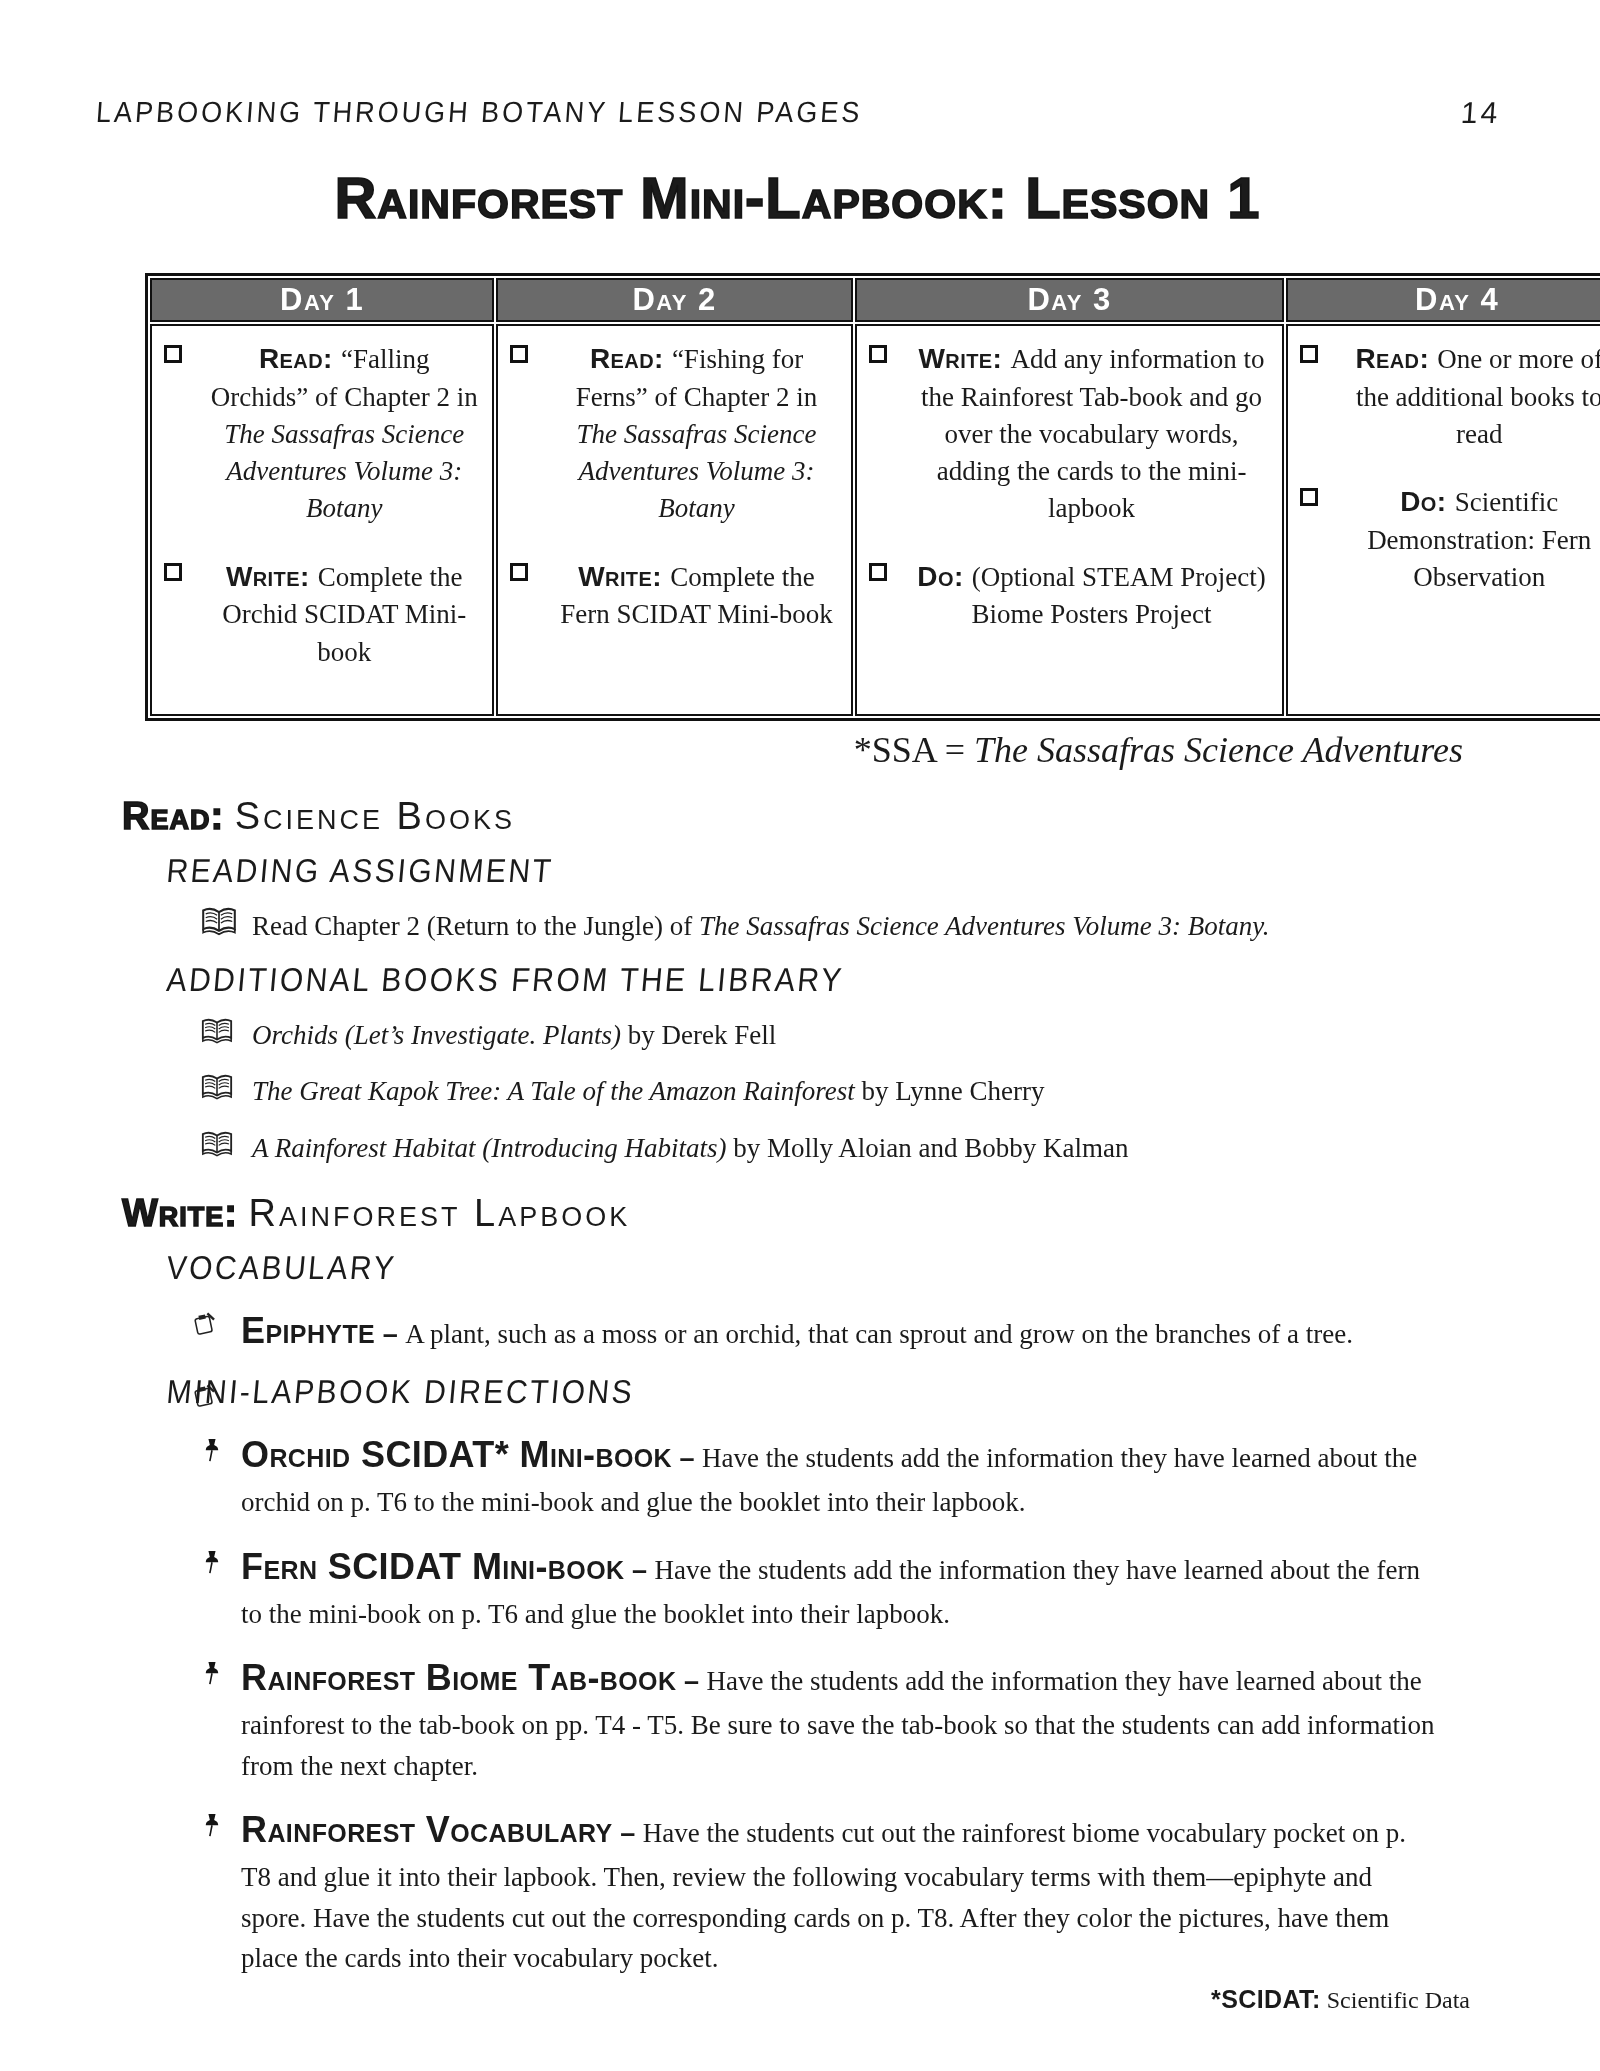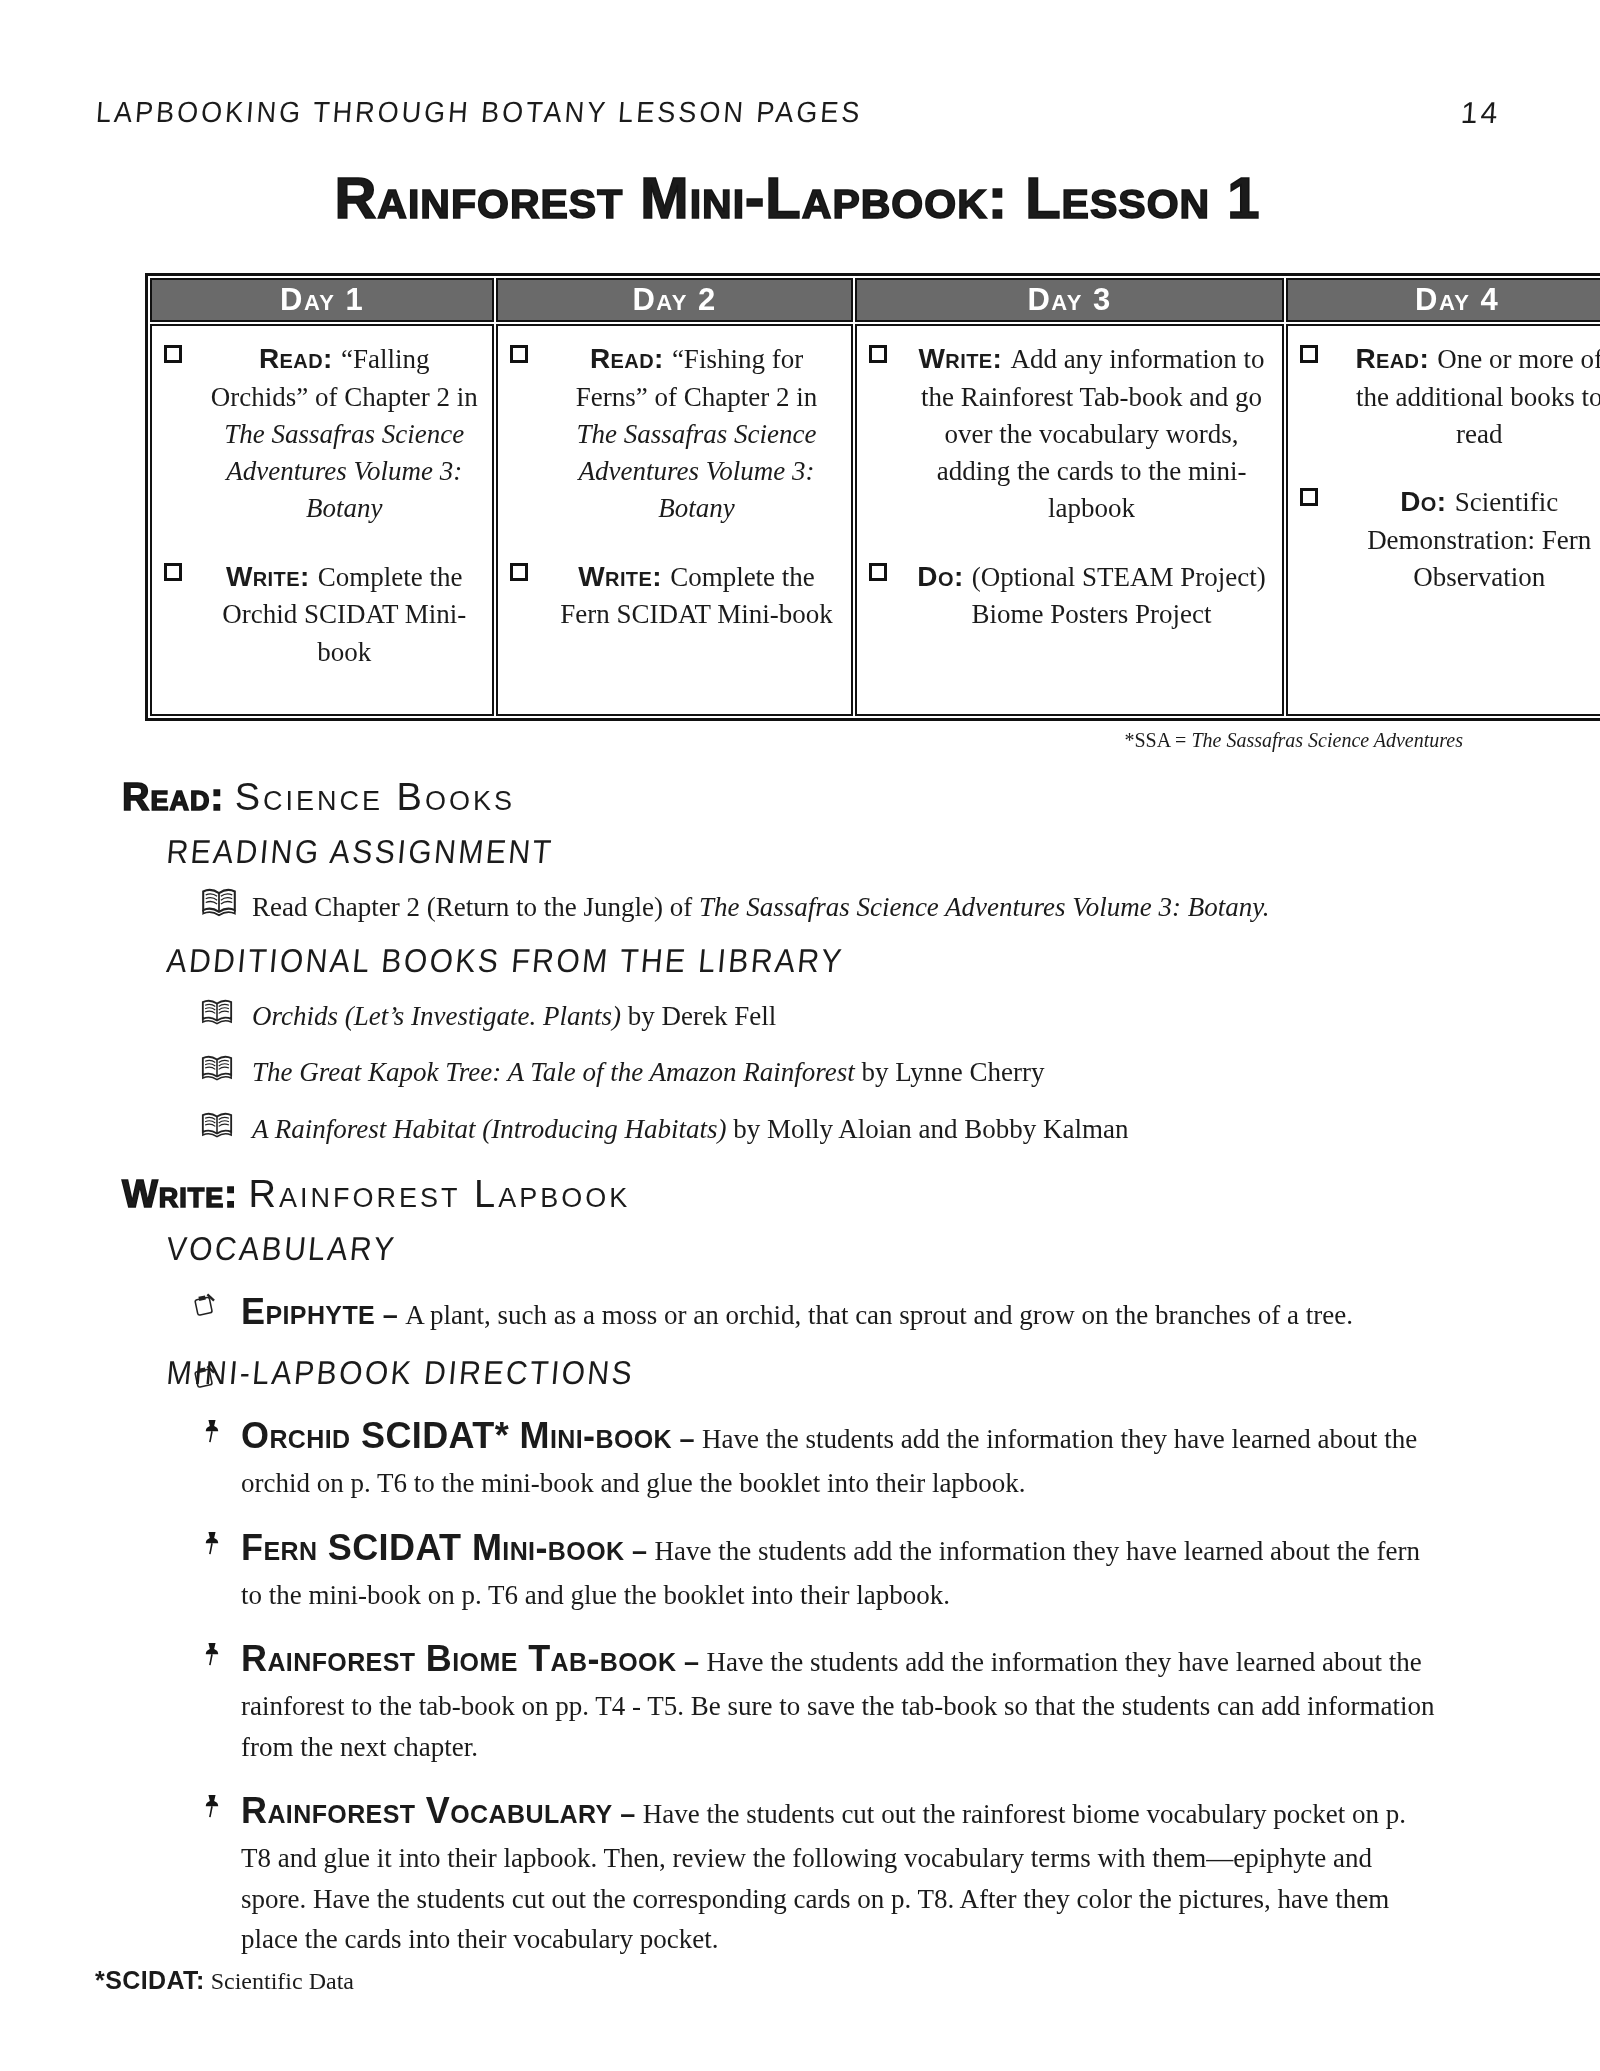--- a/index.html
+++ b/index.html
@@ -45,21 +45,21 @@
   .run-r {}
   .run-i { font-style:italic; }
   .run-sc, .run-term {
     font-family:"Liberation Sans", sans-serif; font-variant:small-caps;
     font-weight:600; letter-spacing:0.4px;
   }
   .run-sc { font-size:28px; }
   .run-term { font-size:36px; }
   .run-dash { font-family:"Liberation Sans", sans-serif; font-weight:600; }
   
-  .table-footnote { width:1318px; margin-left:50px; margin-top:8px; text-align:right; font-size:20px; }
+  .table-footnote { width:1318px; margin-left:50px; margin-top:8px; text-align:right; font-size:36px; }
   
   .section-heading {
     margin:24px 0 0 27px; font-family:"Liberation Sans", sans-serif;
     font-variant:small-caps; font-size:38px; font-weight:400;
   }
   .heading-bold { font-weight:700; letter-spacing:1px; -webkit-text-stroke:1.5px #141414; }
   .heading-rest { font-weight:400; letter-spacing:3px;margin-top:24px; }
   .hand-header {
     margin:18px 0 0 70px; width:max-content;
     font-family:"Liberation Sans", sans-serif; font-size:30px; font-weight:400;
@@ -67,21 +67,21 @@
   }
   
   .book-line { position:relative; margin:16px 0 0 105px; padding-left:52px; font-size:27px; line-height:1.5; max-width:1240px; }
   .book-line .icon { position:absolute; left:0; top:1px; }
   
   .vocab-item { position:relative; margin:16px 0 0 96px; padding-left:50px; font-size:27px; line-height:1.56; max-width:1230px; }
   .vocab-item .icon { position:absolute; left:0; top:4px; }
   .direction-item { position:relative; margin:17px 0 0 108px; padding-left:38px; font-size:27px; line-height:1.5; max-width:1235px; }
   .direction-item .icon { position:absolute; left:0; top:5px; }
   
-  .scidat-note { margin:6px 30px 0 0; text-align:left; font-size:24px; }
+  .scidat-note { margin:6px 30px 0 0; text-align:right; font-size:24px; }
   .scidat-note .run-term { font-size:25px; }
 </style>
 </head>
 <body>
 
 <div class="page">
 
   <header class="page-header">
     <span class="running-header">LAPBOOKING THROUGH BOTANY LESSON PAGES</span>
     <span class="page-number">14</span>

